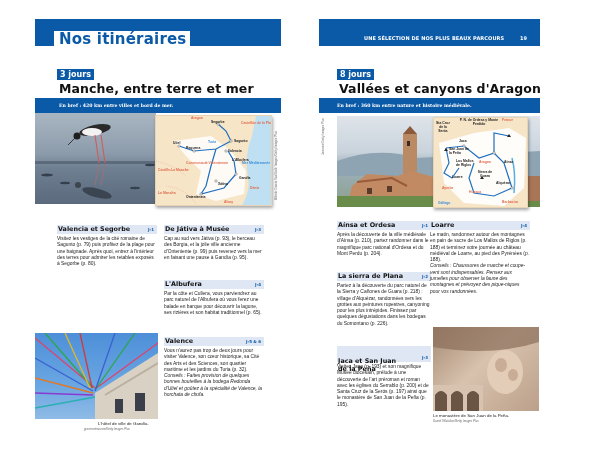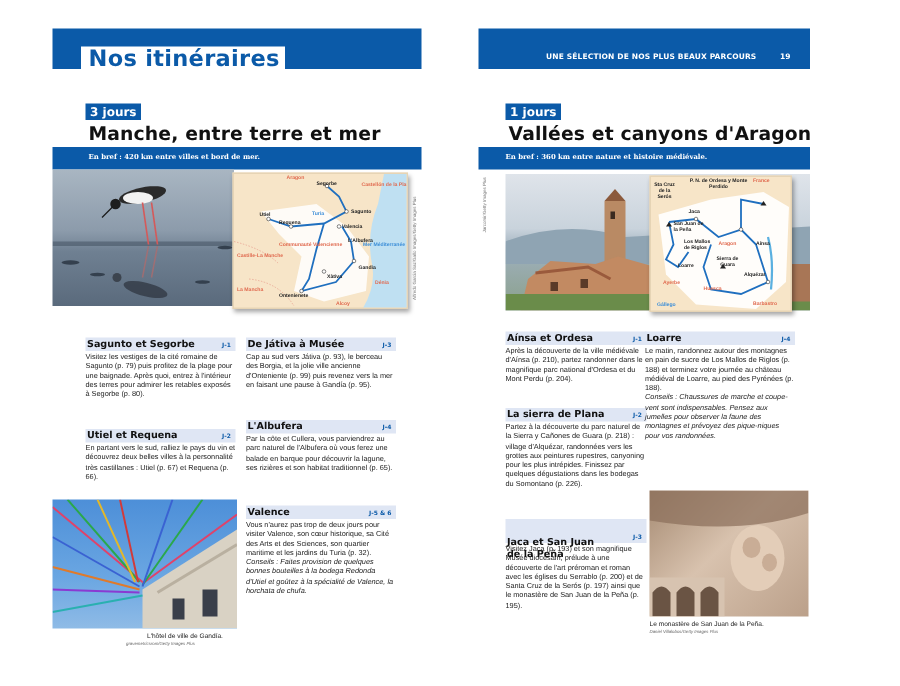--- a/index.html
+++ b/index.html
@@ -164,33 +164,26 @@
     <span class="map-label" style="left:62px; top:66px;">Xàtiva</span>
     <span class="map-label red" style="left:94px; top:70px;">Dénia</span>
     <span class="map-label" style="left:30px; top:79px;">Ontenienete</span>
     <span class="map-label red" style="left:68px; top:84px;">Alcoy</span>
     <span class="map-label red" style="left:2px; top:75px;">La Mancha</span>
   </div>
   <span class="photo-credit-vert" style="left:270px; top:200px;">Alfredo Garcia Saz/Gallo Images/Getty Images Plus</span>
 
   <div class="stage" style="left:53px; top:225px; width:100px;">
     <div class="stage-head">
-      <span>Sagunto et Segorbe</span>
+      <span>Valencia et Segorbe</span>
       <span class="stage-day">J-1</span>
     </div>
     <div class="stage-text">Visitez les vestiges de la cité romaine de Sagunto (p. 79) puis profitez de la plage pour une baignade. Après quoi, entrez à l'intérieur des terres pour admirer les retables exposés à Segorbe (p. 80).</div>
   </div>
 
-  <div class="stage" style="left:53px; top:286px; width:100px;">
-    <div class="stage-head">
-      <span>Utiel et Requena</span>
-      <span class="stage-day">J-2</span>
-    </div>
-    <div class="stage-text">En partant vers le sud, ralliez le pays du vin et découvrez deux belles villes à la personnalité très castillanes : Utiel (p. 67) et Requena (p. 66).</div>
-  </div>
 
   <div class="stage" style="left:160px; top:225px; width:100px;">
     <div class="stage-head">
       <span>De Játiva à Musée</span>
       <span class="stage-day">J-3</span>
     </div>
     <div class="stage-text">Cap au sud vers Játiva (p. 93), le berceau des Borgia, et la jolie ville ancienne d'Onteniente (p. 99) puis revenez vers la mer en faisant une pause à Gandía (p. 95).</div>
   </div>
 
   <div class="stage" style="left:160px; top:280px; width:100px;">
@@ -234,21 +227,21 @@
   <div class="caption" style="left:94px; top:421px;">L'hôtel de ville de Gandía.</div>
   <div class="caption-credit" style="left:80px; top:427px;">gravemetricsrom/Getty Images Plus</div>
 </div>
 
 <div class="page page-right">
   <div class="banner">
     <div class="running-head">UNE SÉLECTION DE NOS PLUS BEAUX PARCOURS</div>
     <div class="page-number">19</div>
   </div>
 
-  <div class="days-badge">1 jours</div>
+  <div class="days-badge">8 jours</div>
   <div class="route-title">Vallées et canyons d'Aragon</div>
   <div class="brief-bar">En bref : 360 km entre nature et histoire médiévale.</div>
 
   <span class="photo-credit-vert" style="left:21px; top:155px;">Jarcomir/Getty Images Plus</span>
 
   <div class="photo" style="left:37px; top:116px; width:203px; height:91px; background: linear-gradient(180deg,#dfe4ea 0%,#c9d3dc 40%,#9fb0bd 55%,#8aa08a 100%);">
     <svg width="203" height="91" viewBox="0 0 203 91">
       <path d="M0 45 Q40 30 80 42 L203 35 L203 60 L0 60 Z" fill="#8fa4b3"></path>
       <rect x="66" y="18" width="14" height="50" fill="#b98a64"></rect>
       <polygon points="66,18 73,10 80,18" fill="#8b5a3c"></polygon>

